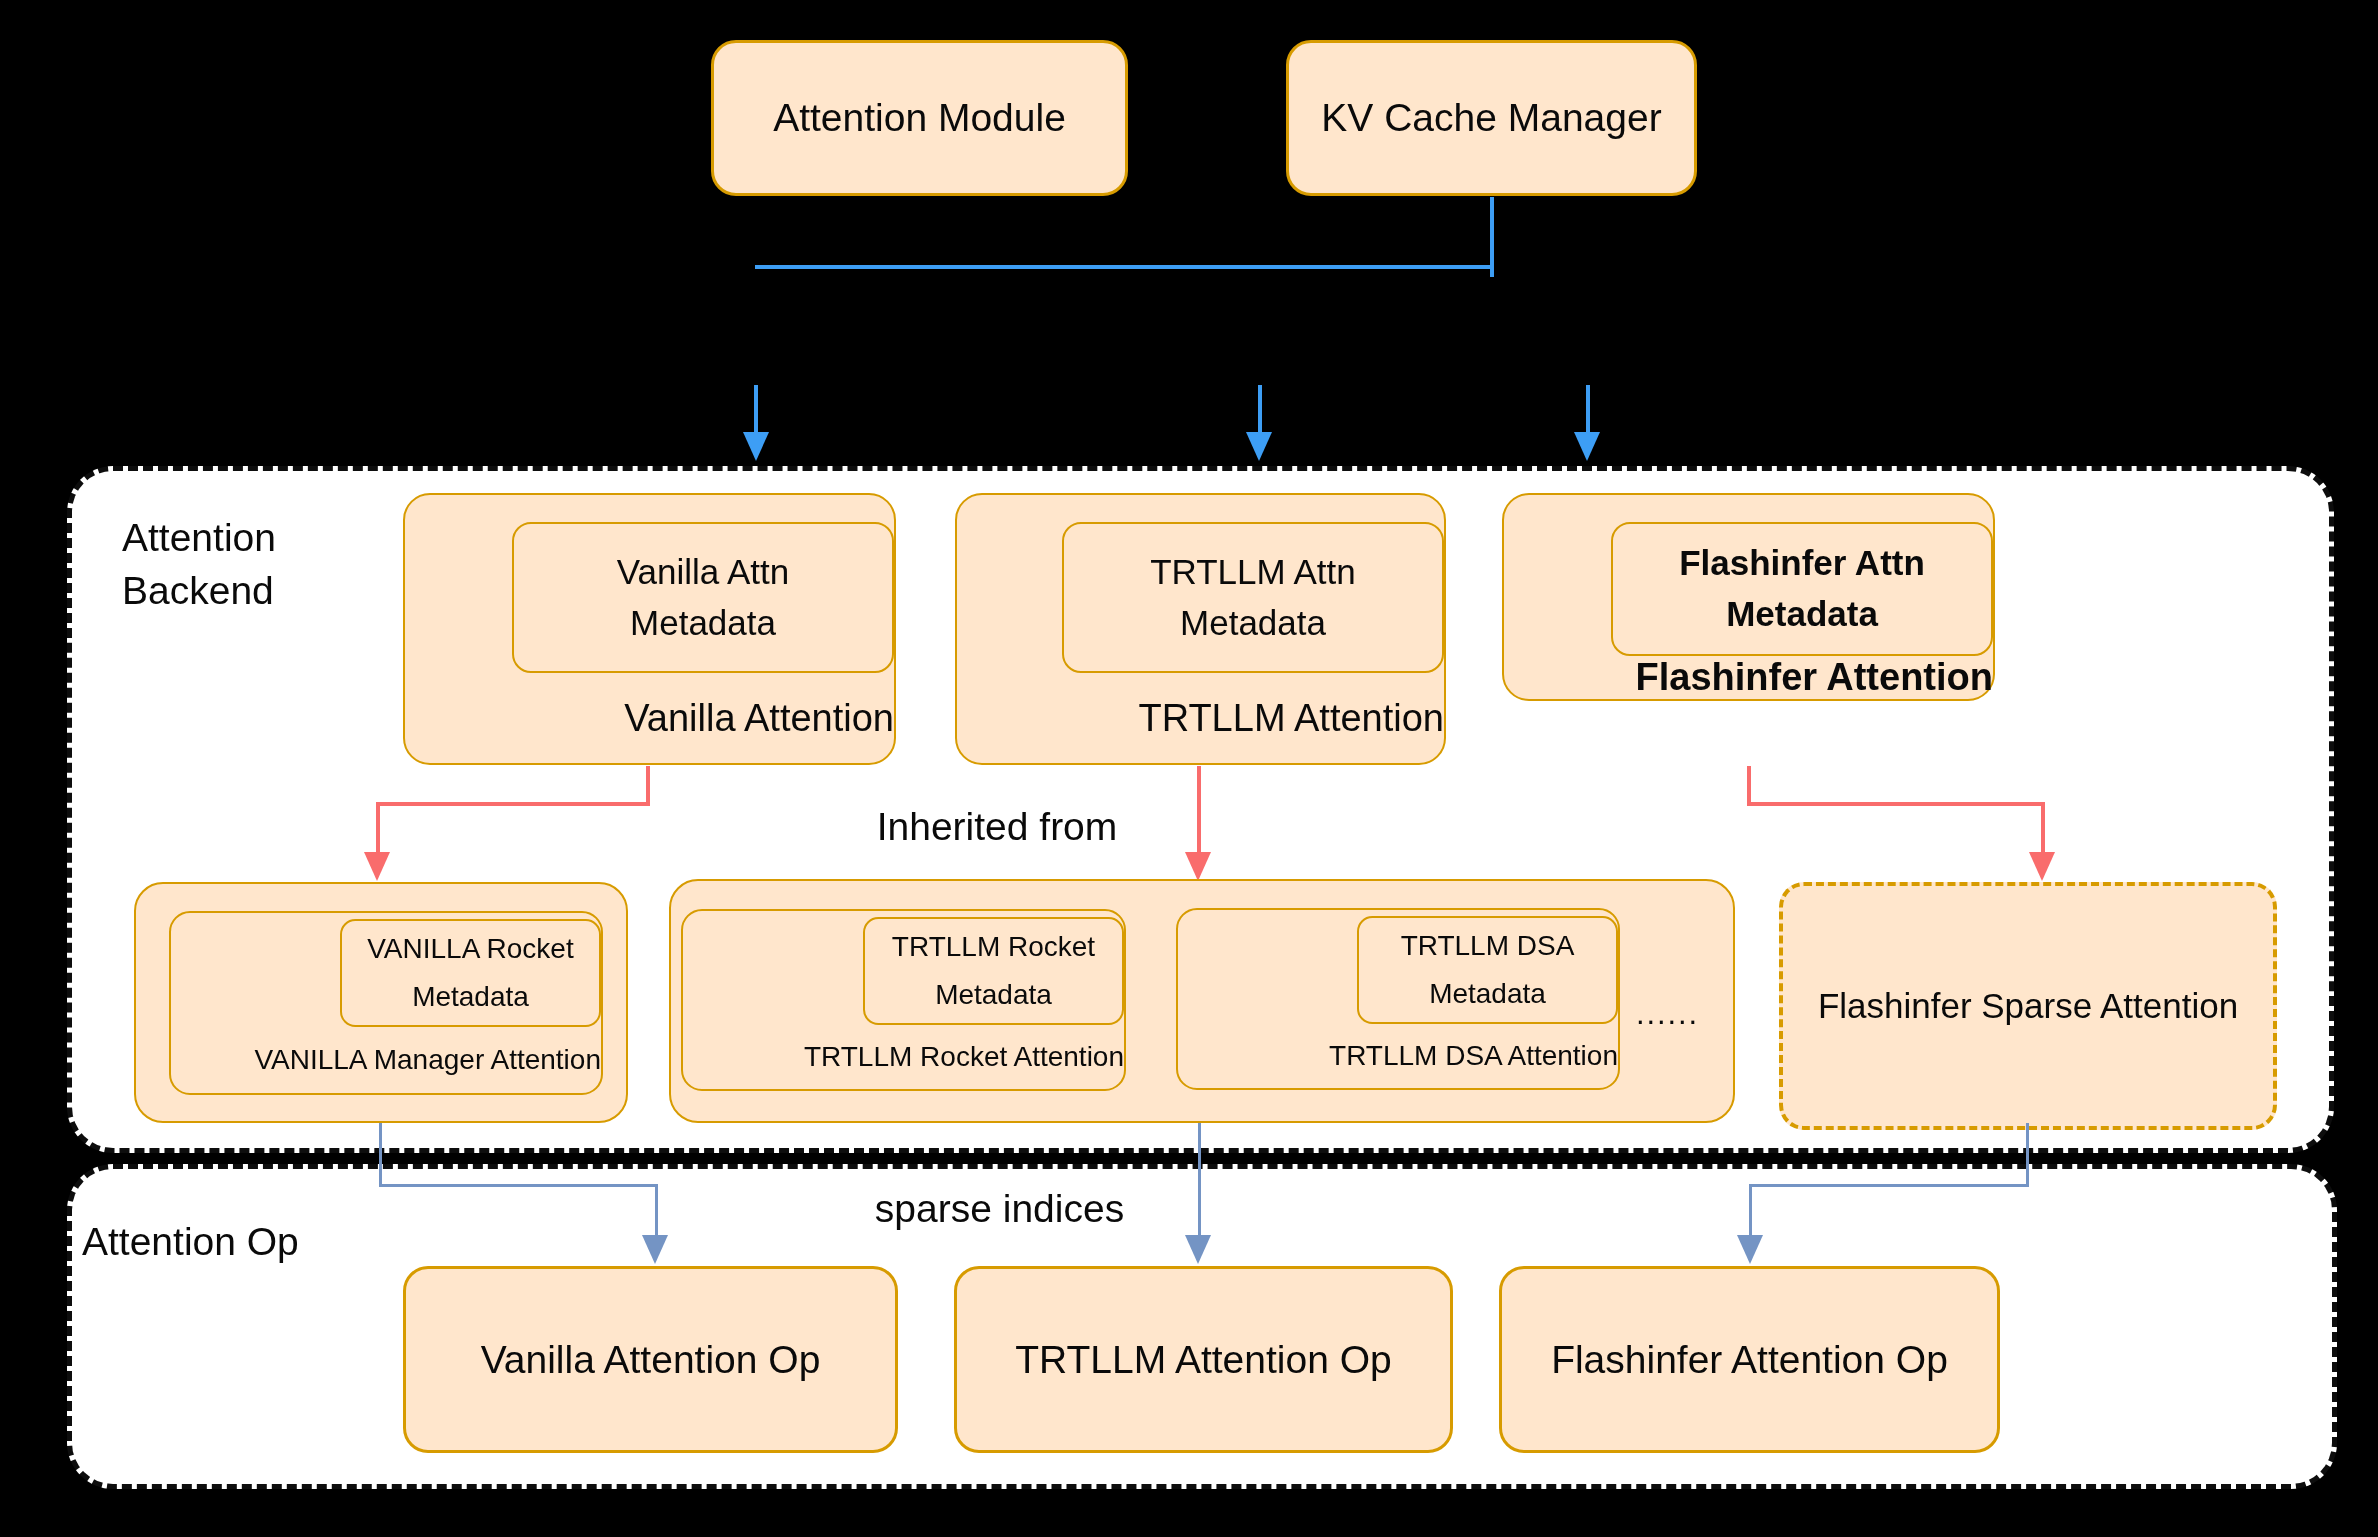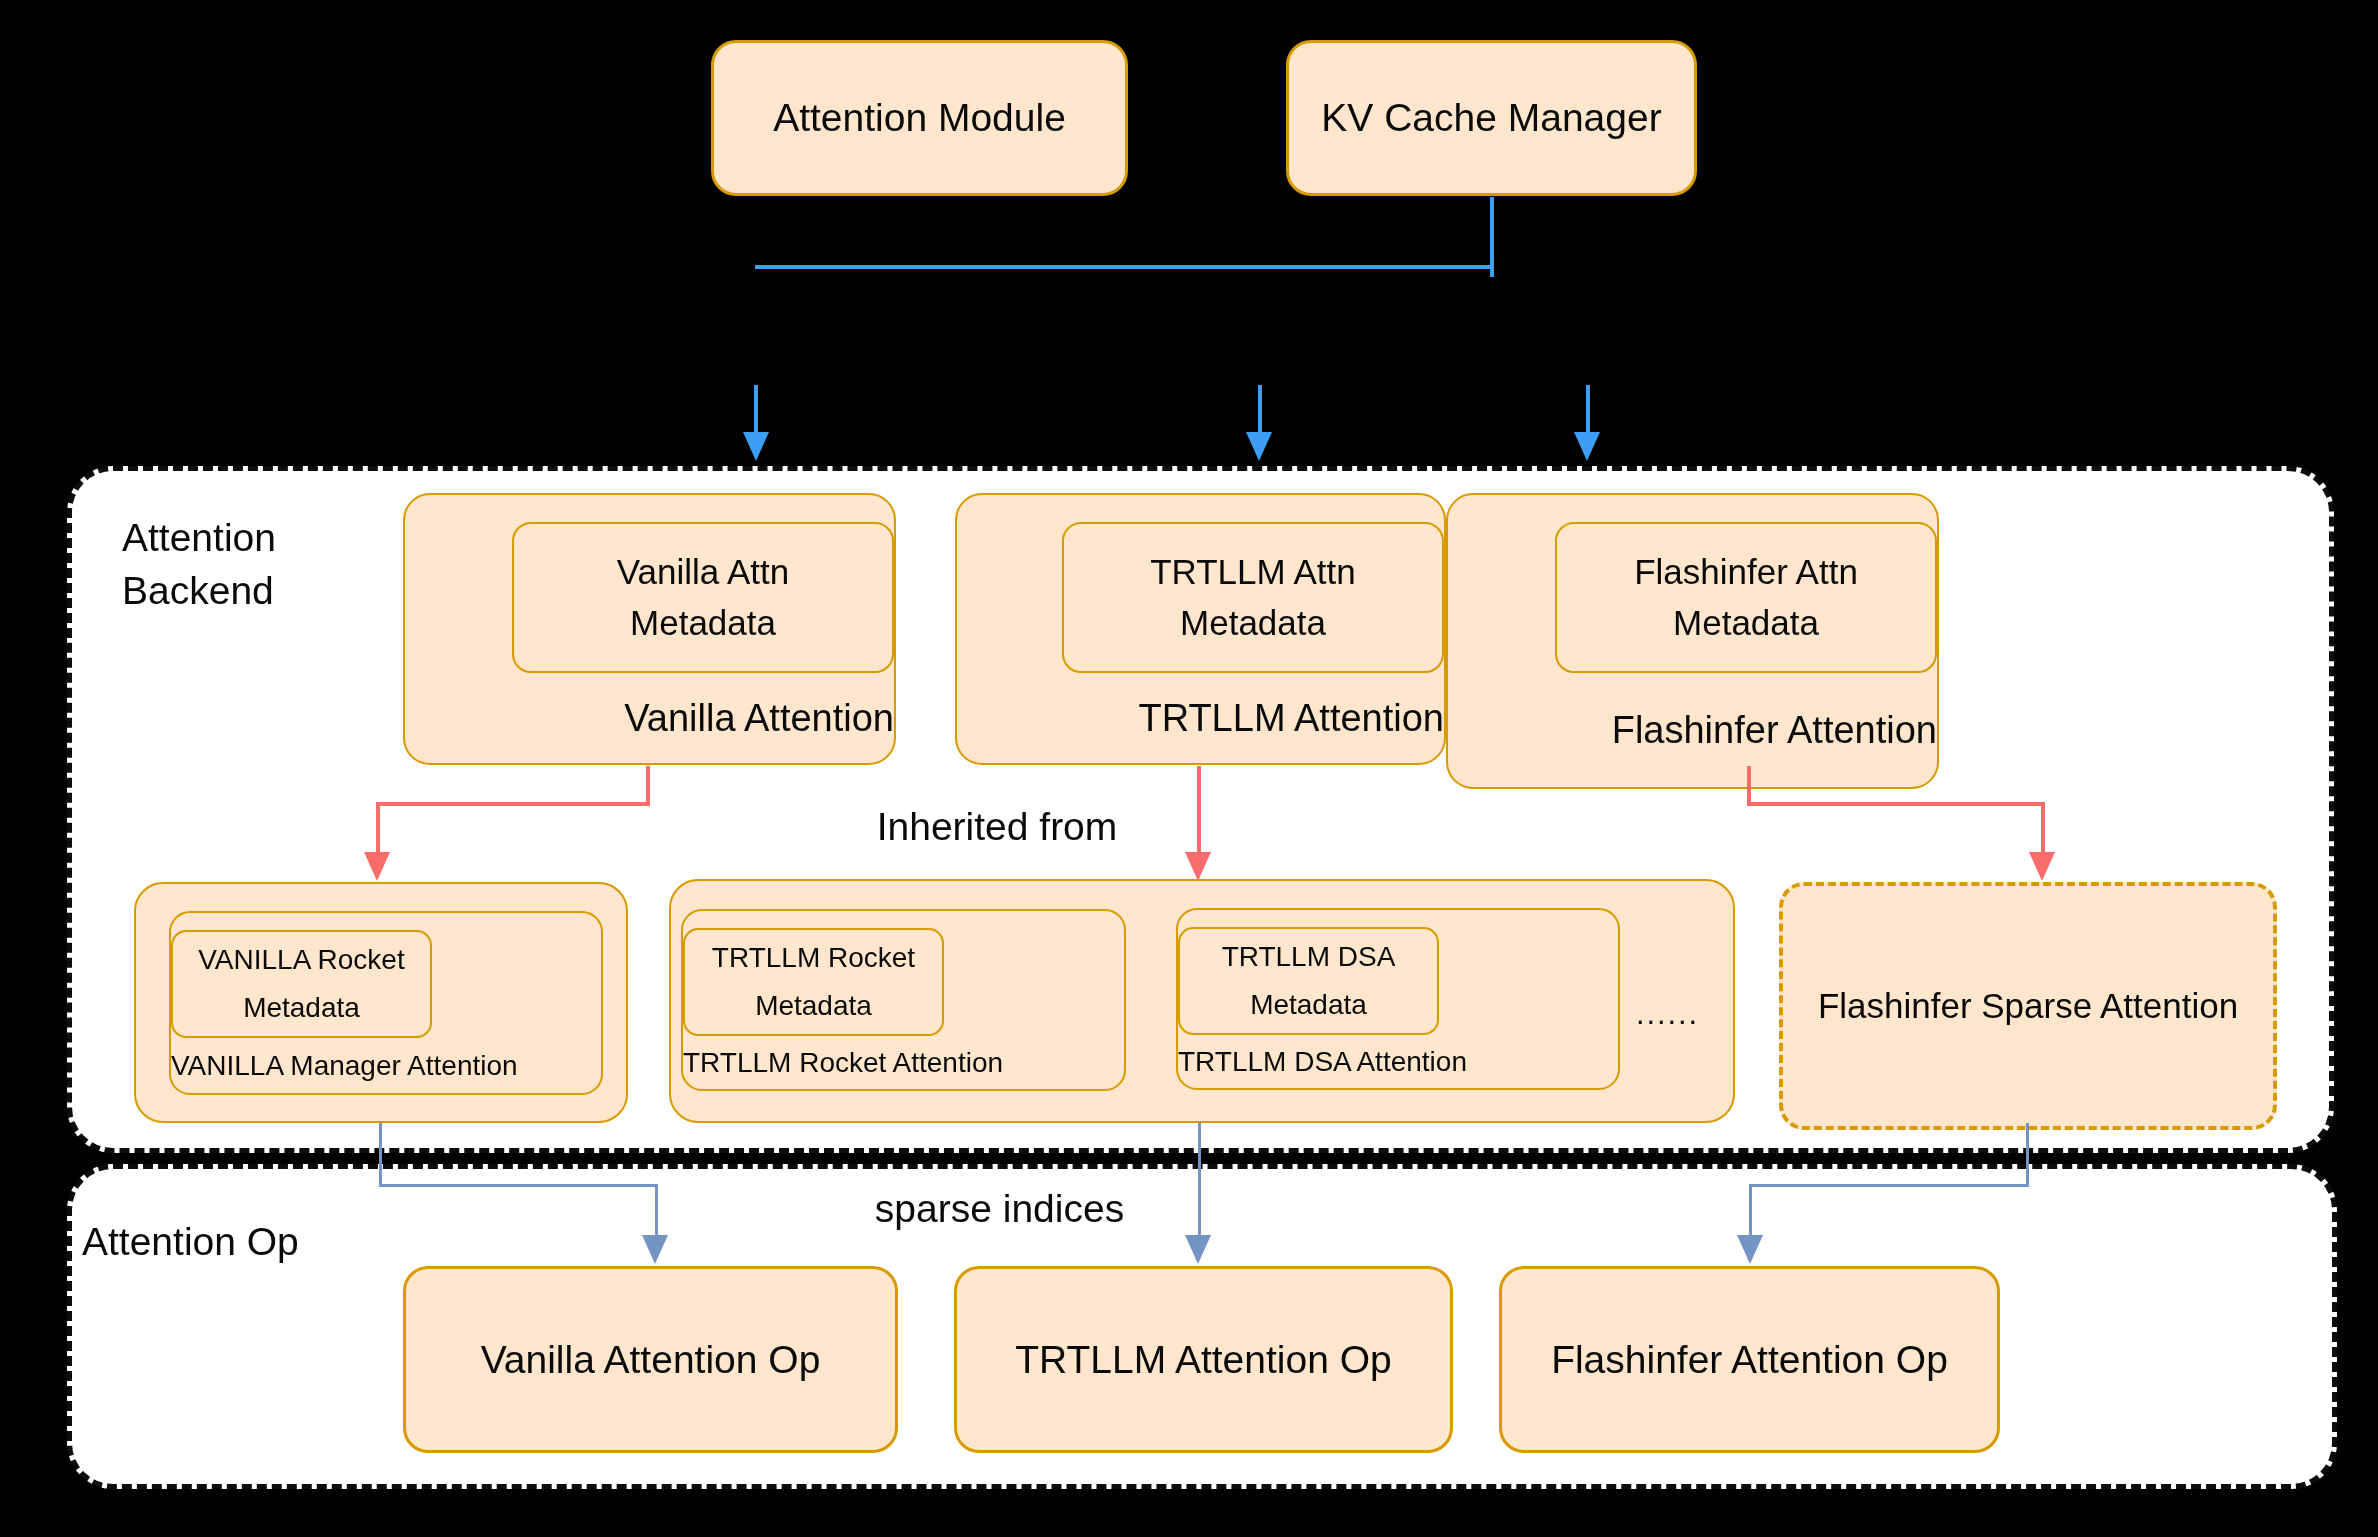--- a/index.html
+++ b/index.html
@@ -46,21 +46,21 @@
   }
   .btitle{flex:1;display:flex;align-items:center;justify-content:center;font-size:38px;}
   
   .rbox{
     position:absolute;background:var(--node-fill);
     border:2.9px solid var(--node-border);border-radius:25px;box-sizing:border-box;
   }
   .rmid{
     position:absolute;background:var(--node-fill);
     border:2.9px solid var(--node-border);border-radius:21px;box-sizing:border-box;
-    display:flex;flex-direction:column;align-items:flex-start;padding-top:17px;
+    display:flex;flex-direction:column;align-items:flex-end;padding-top:6px;
   }
   .rmeta{
     width:261px;height:108px;background:var(--node-fill);
     border:2.9px solid var(--node-border);border-radius:15.3px;box-sizing:border-box;
     display:flex;flex-direction:column;align-items:center;justify-content:space-around;
     font-size:28px;padding:3.8px 0;
   }
   .rtitle{flex:1;display:flex;align-items:center;justify-content:center;font-size:28px;}
   .sparse{
     position:absolute;background:var(--node-fill);
@@ -116,21 +116,21 @@
     </div>
     <div class="btitle">Vanilla Attention</div>
   </div>
   <div class="bbox" style="left:955px;top:493px;width:491px;height:272px;">
     <div class="meta">
       <span>TRTLLM Attn</span>
       <span>Metadata</span>
     </div>
     <div class="btitle">TRTLLM Attention</div>
   </div>
-  <div class="bbox" style="left:1446px;top:493px;width:493px;height:296px;">
+  <div class="bbox" style="left:1502px;top:493px;width:493px;height:208px;font-weight:bold;">
     <div class="meta">
       <span>Flashinfer Attn</span>
       <span>Metadata</span>
     </div>
     <div class="btitle">Flashinfer Attention</div>
   </div>
 
   <div class="seg red" style="left:646px;top:766px;width:3.8px;height:40px;"></div>
   <div class="seg red" style="left:376px;top:802px;width:274px;height:3.8px;"></div>
   <div class="seg red" style="left:376px;top:802px;width:3.8px;height:52px;"></div>

